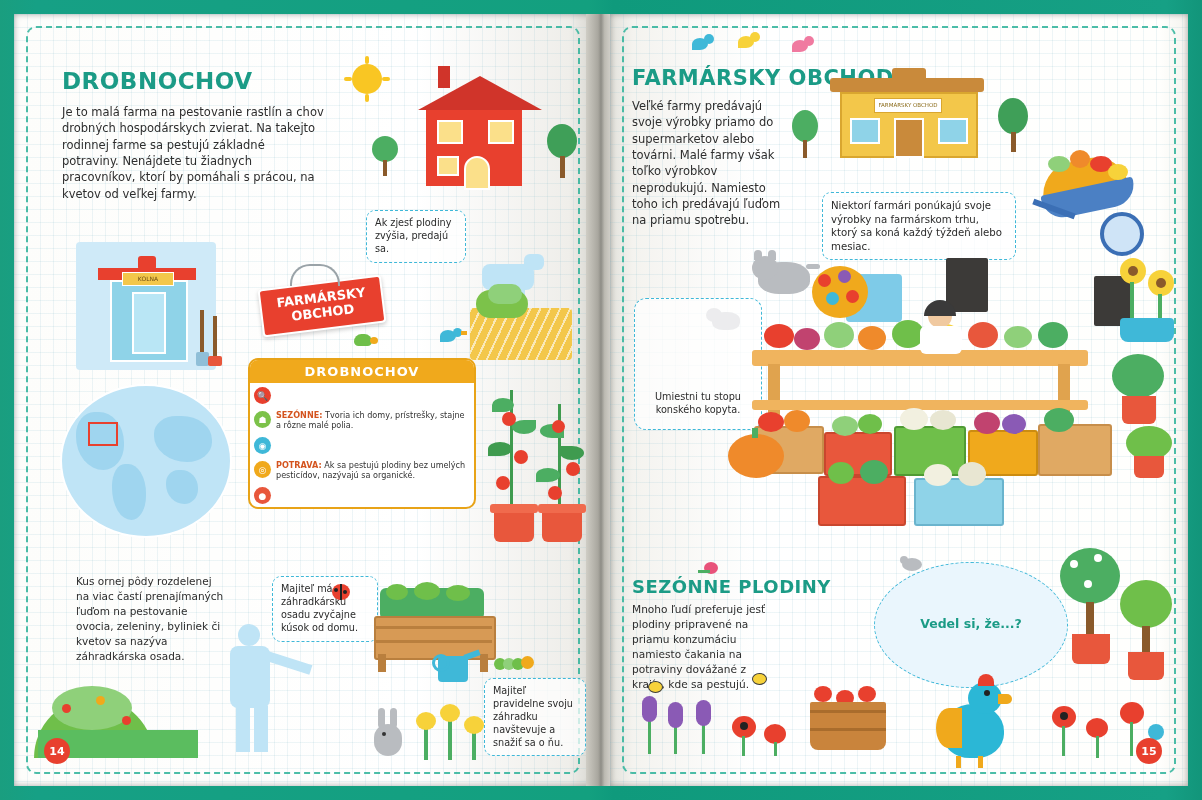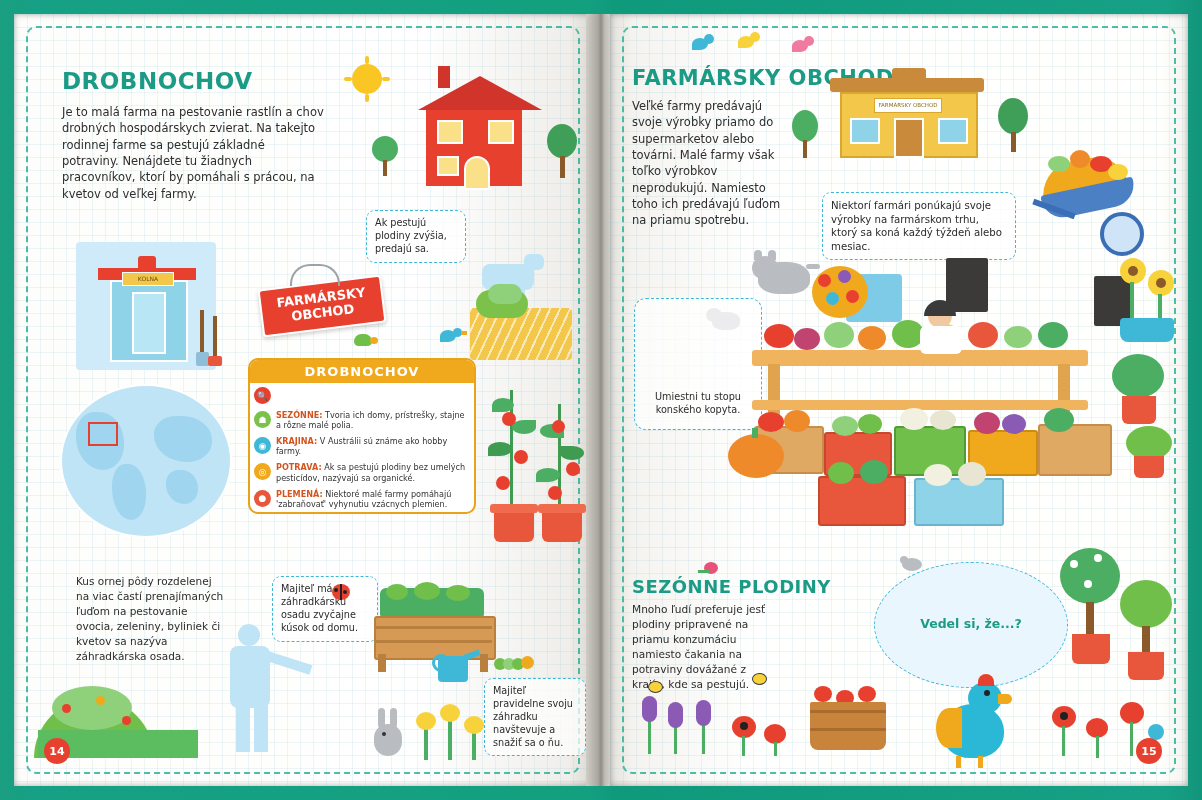--- a/index.html
+++ b/index.html
@@ -157,21 +157,21 @@
 
       <div class="ill" style="left:358px;top:122px;width:26px;height:42px;">
         <div class="tree-c" style="left:0;top:0;width:26px;height:26px;"></div>
         <div class="trunk" style="left:11px;top:24px;width:4px;height:16px;"></div>
       </div>
       <div class="ill" style="left:533px;top:110px;width:30px;height:56px;">
         <div class="tree-c" style="left:0;top:0;width:30px;height:34px;background:#3f9f58;"></div>
         <div class="trunk" style="left:13px;top:32px;width:5px;height:22px;"></div>
       </div>
 
-      <div class="callout" style="left:352px;top:196px;width:82px;">Ak pestujú plodiny zvýšia, predajú sa.</div>
+      <div class="callout" style="left:352px;top:196px;width:82px;">Ak zjesť plodiny zvýšia, predajú sa.</div>
 
       <div class="sky" style="left:62px;top:228px;width:140px;height:128px;"></div>
       <div class="ill" style="left:84px;top:240px;width:98px;height:112px;">
         <div class="shedroof" style="left:0;top:14px;width:98px;height:12px;"></div>
         <div class="shedroof" style="left:40px;top:2px;width:18px;height:14px;background:#e8402e;border-radius:3px;"></div>
         <div class="shed" style="left:12px;top:26px;width:74px;height:78px;"></div>
         <div style="position:absolute;left:34px;top:38px;width:30px;height:58px;background:#b9e6f5;border:2px solid #fff;"></div>
         <div style="position:absolute;left:24px;top:18px;width:50px;height:12px;background:#f3c74a;border:1px solid #fff;font-size:6px;color:#6b4b14;text-align:center;line-height:11px;">KOLNA</div>
       </div>
       <div class="ill" style="left:182px;top:296px;width:26px;height:58px;">
@@ -210,29 +210,27 @@
         <div class="hd">DROBNOCHOV</div>
         <div class="ib-row">
           <div class="ib-ico" style="background:#e8402e;">🔍</div>
         </div>
         <div class="ib-row">
           <div class="ib-ico" style="background:#7cc24a;">☗</div>
           <div class="ib-tx"><b>SEZÓNNE:</b> <span>Tvoria ich domy, prístrešky, stajne a rôzne malé polia.</span></div>
         </div>
         <div class="ib-row">
           <div class="ib-ico" style="background:#3fb8d8;">◉</div>
-          <div class="ib-tx"><b>KRAJINA:</b> <span>V Austrálii sú známe ako hobby farmy.</span></div>
         </div>
         <div class="ib-row">
           <div class="ib-ico" style="background:#f0a91c;">◎</div>
           <div class="ib-tx"><b>POTRAVA:</b> <span>Ak sa pestujú plodiny bez umelých pesticídov, nazývajú sa organické.</span></div>
         </div>
         <div class="ib-row">
           <div class="ib-ico" style="background:#e8573c;">●</div>
-          <div class="ib-tx"><b>PLEMENÁ:</b> <span>Niektoré malé farmy pomáhajú 'zabraňovať' vyhynutiu vzácnych plemien.</span></div>
         </div>
       </div>
 
       <div class="globe" style="left:46px;top:370px;width:168px;height:150px;border-radius:50%;">
         <div class="cont" style="left:14px;top:26px;width:48px;height:58px;"></div>
         <div class="cont" style="left:50px;top:78px;width:34px;height:56px;"></div>
         <div class="cont" style="left:92px;top:30px;width:58px;height:46px;"></div>
         <div class="cont" style="left:104px;top:84px;width:32px;height:34px;"></div>
         <div style="position:absolute;left:26px;top:36px;width:26px;height:20px;border:2px solid #e8402e;"></div>
       </div>

